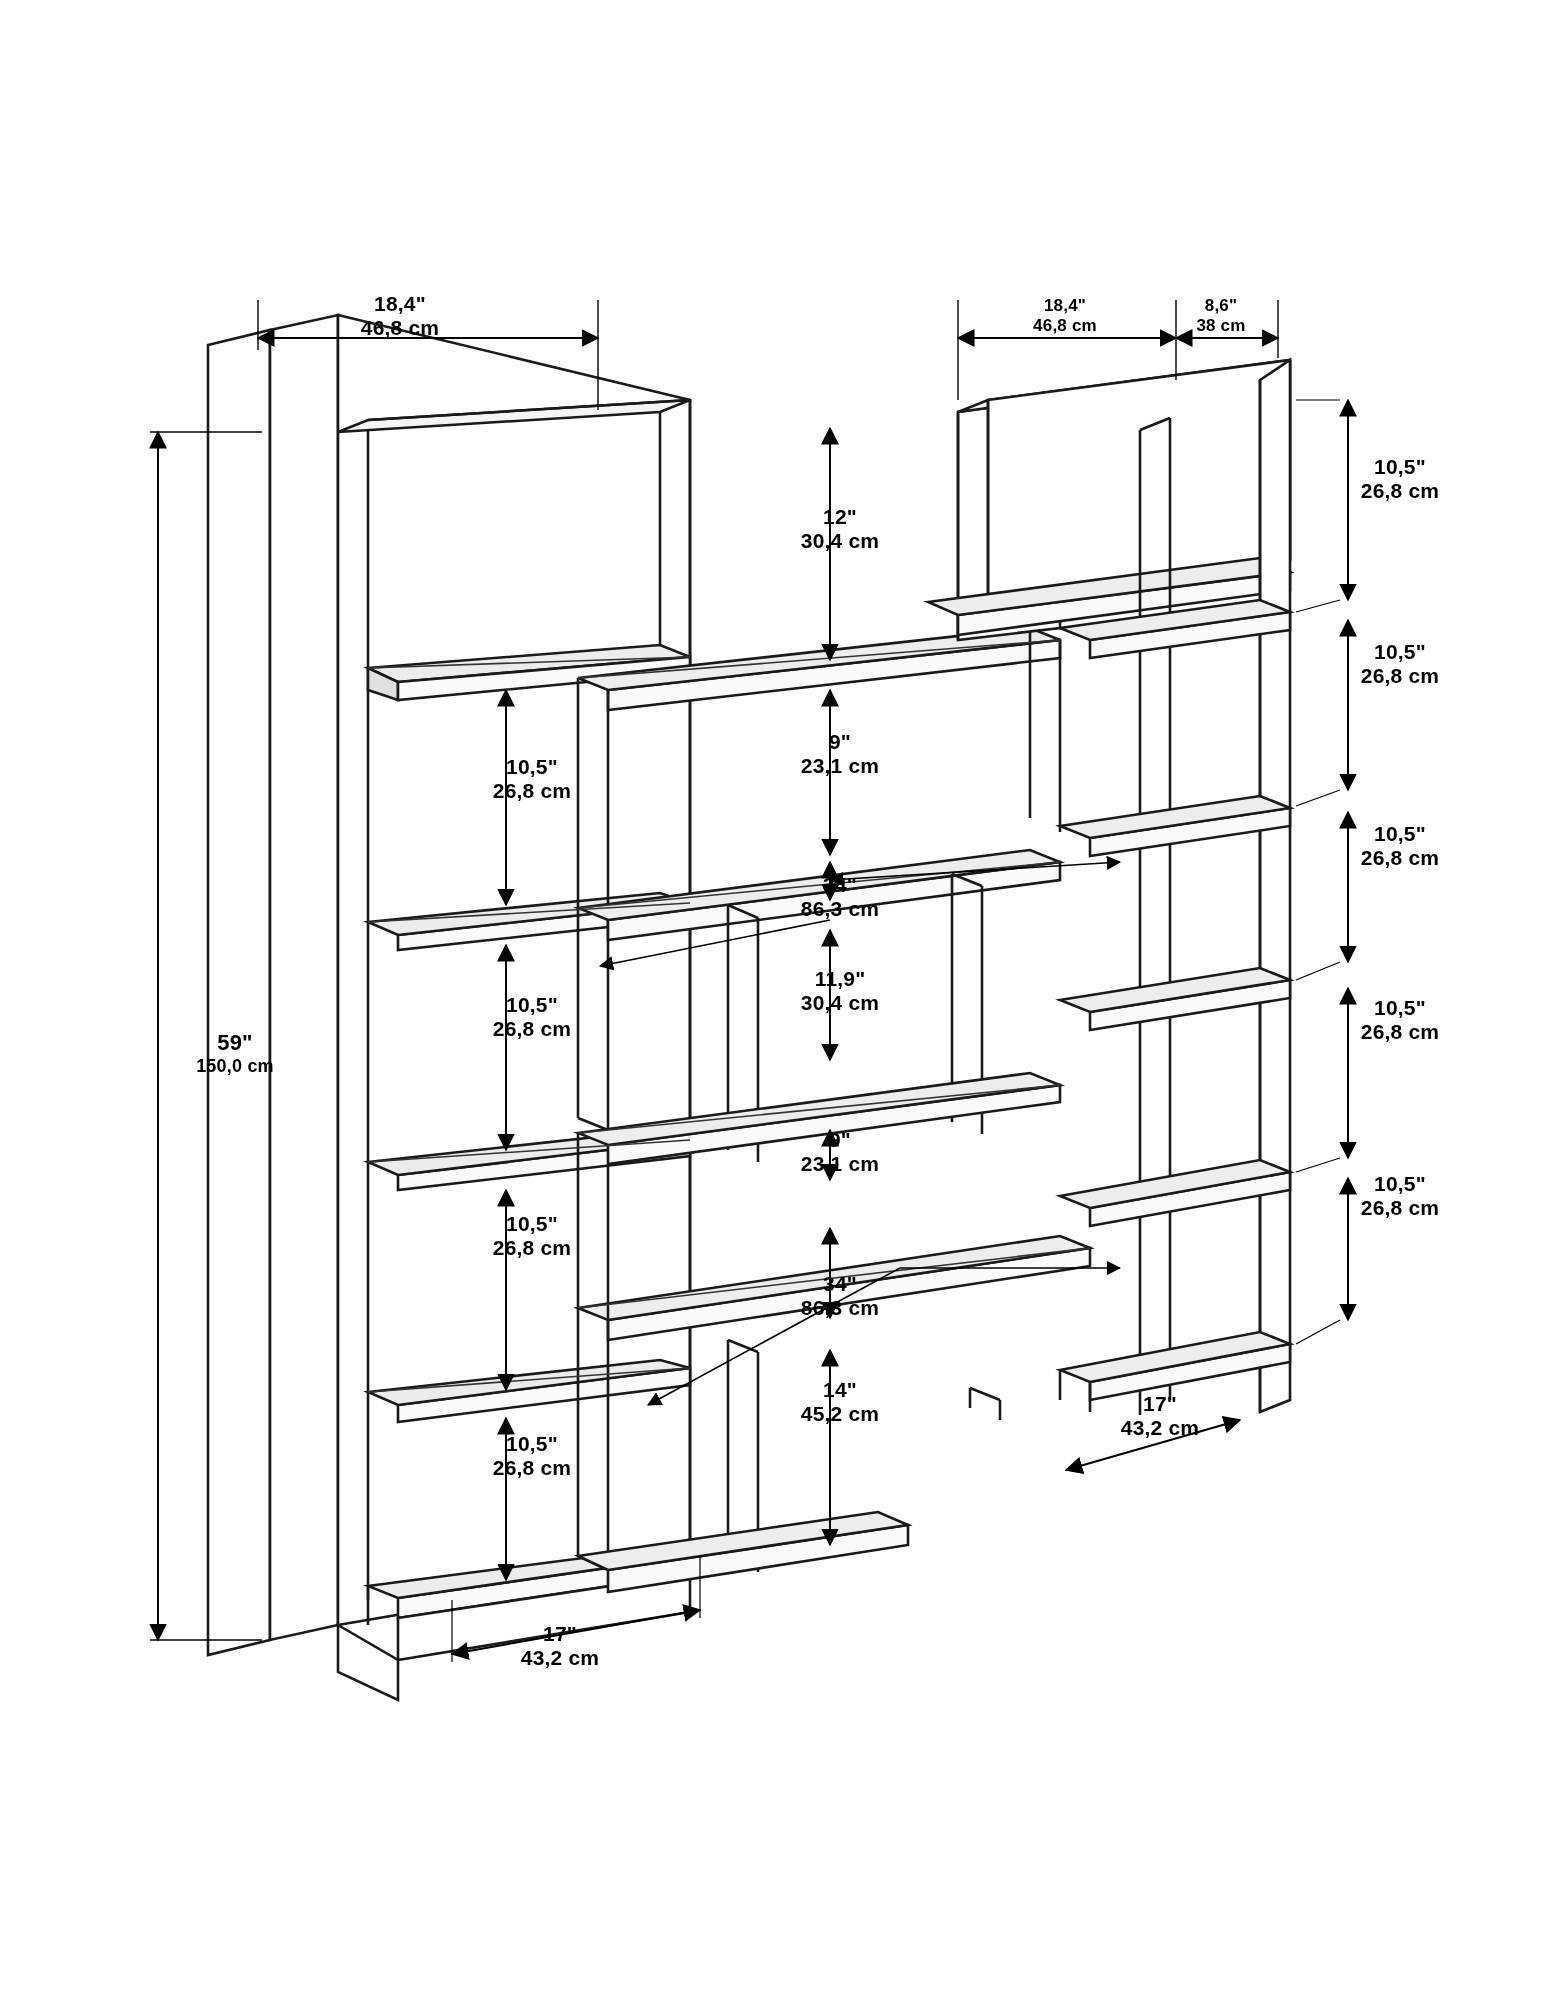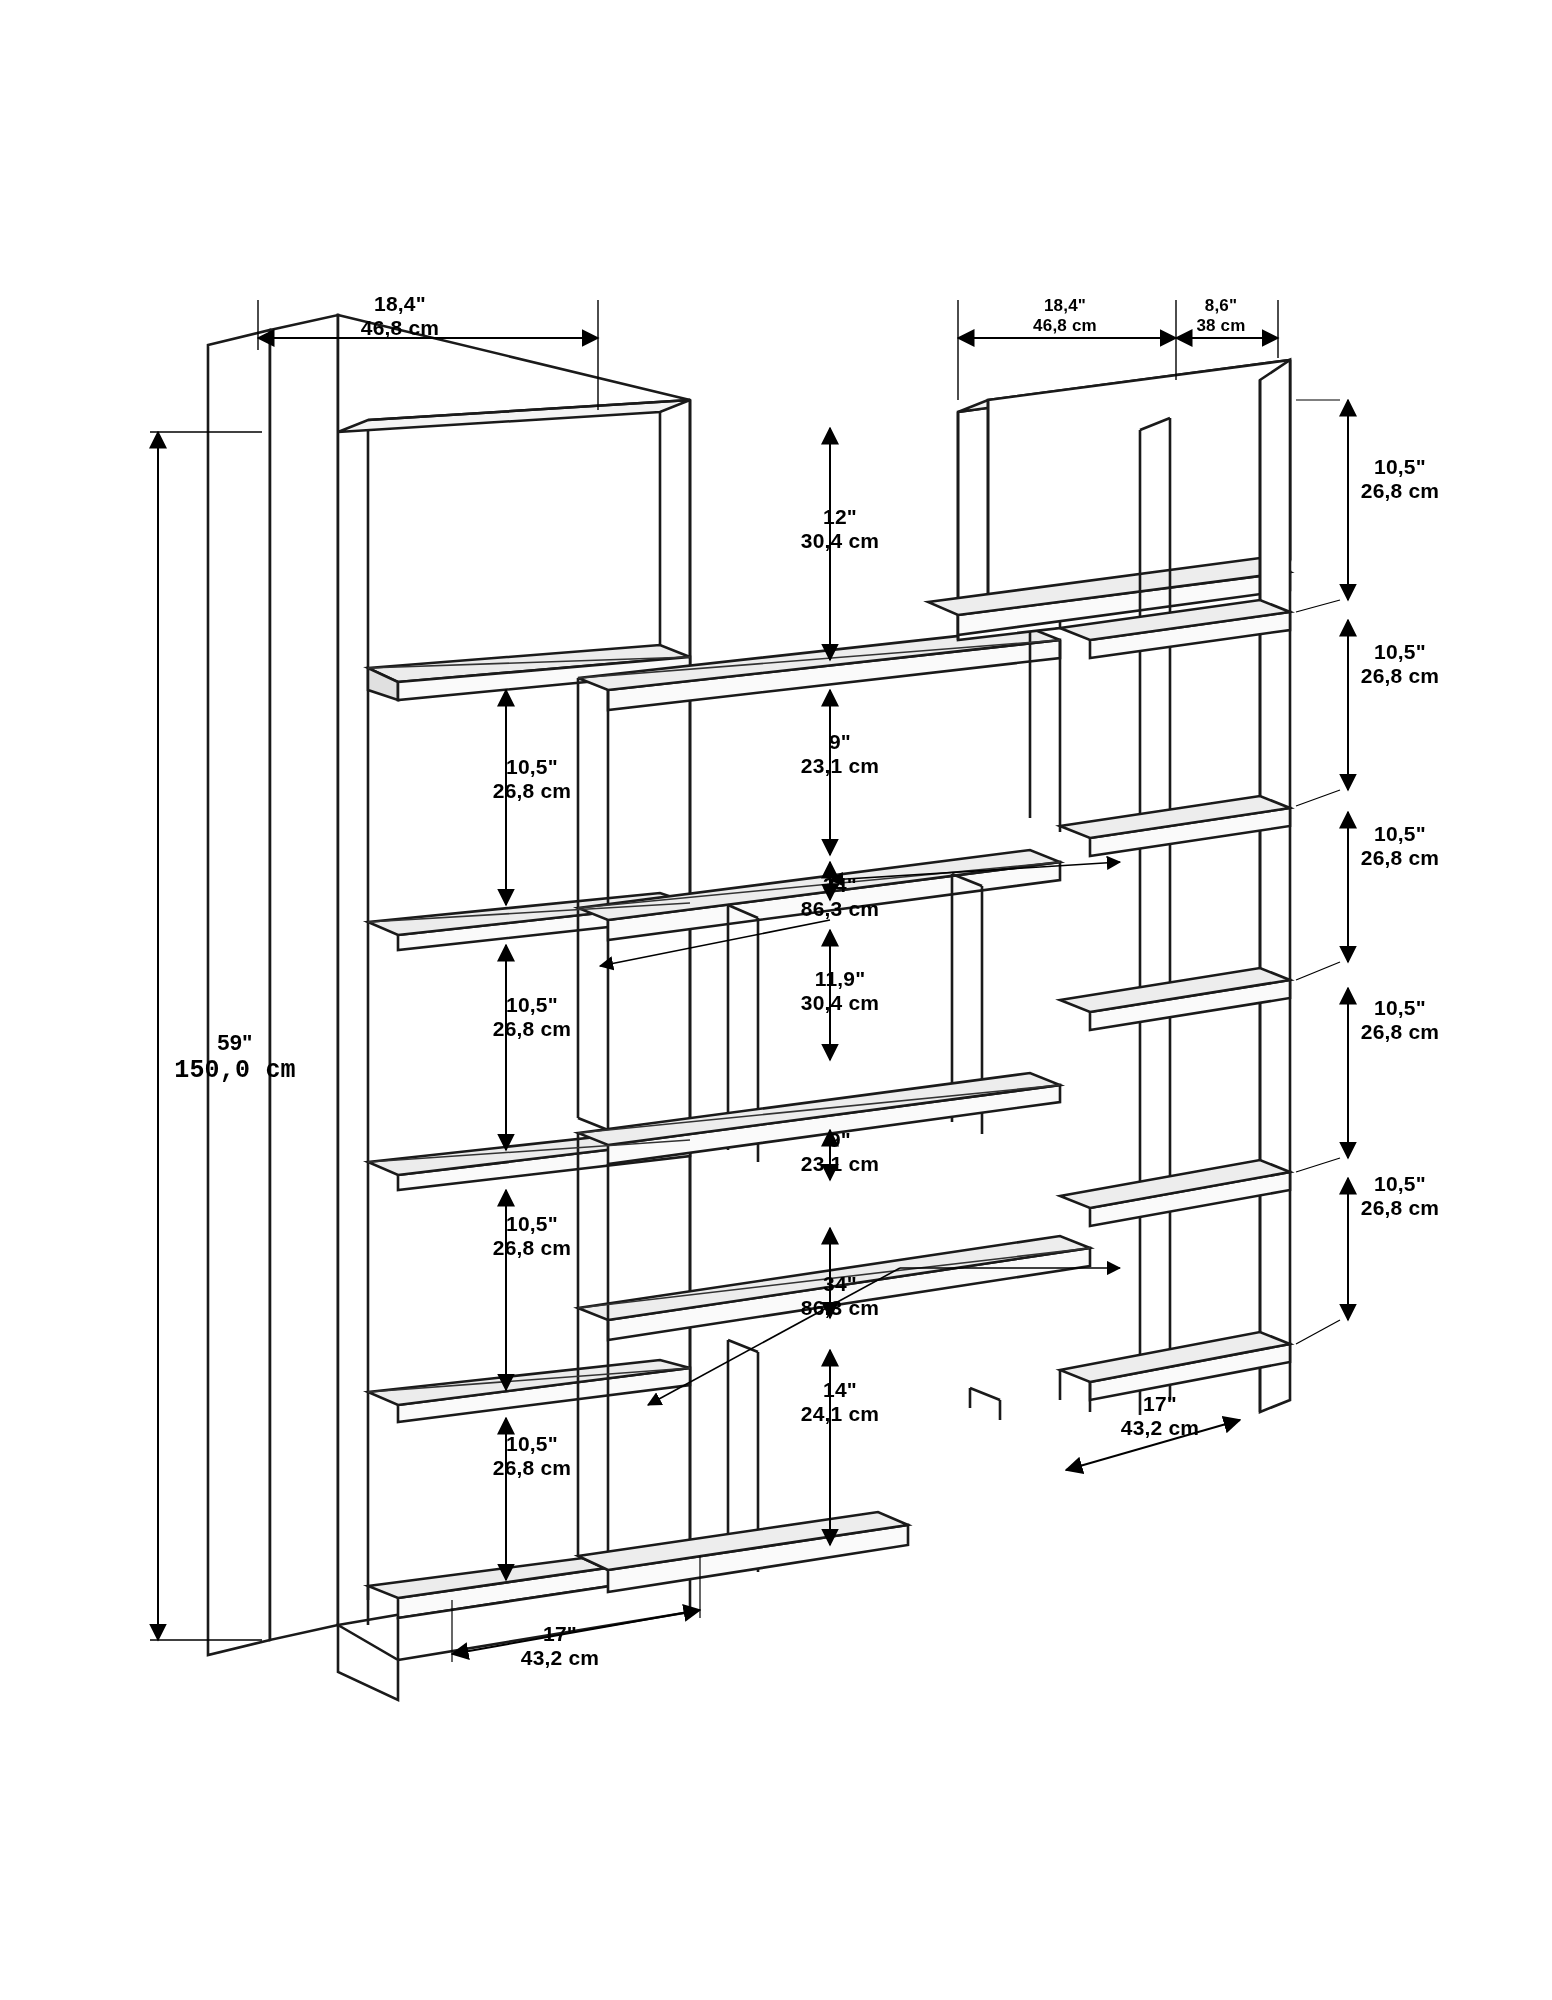--- a/index.html
+++ b/index.html
@@ -38,21 +38,21 @@
     letter-spacing: 0.2px;
   }
   .dim .met {
     display: block;
     font-size: 21px;
     letter-spacing: 0.2px;
   }
   .dim.small .imp { font-size: 17px; }
   .dim.small .met { font-size: 17px; }
   .dim.big .imp { font-size: 22px; }
-  .dim.big .met { font-size: 25px; font-family: Liberation Mono, monospace; }
+  .dim.big .met { font-size: 18px; }
 </style>
 </head>
 <body>
 
 <div id="page">
 
   <svg id="drawing" viewBox="0 0 1552 2000">
     <g fill="none" stroke="#1a1a1a" stroke-width="2.6" stroke-linejoin="miter" stroke-linecap="butt">
 
       <g>
@@ -340,21 +340,21 @@
     <span class="met">23,1 cm</span>
   </div>
 
   <div class="dim" style="left:760px; top:1272px; width:160px;">
     <span class="imp">34"</span>
     <span class="met">86,3 cm</span>
   </div>
 
   <div class="dim" style="left:760px; top:1378px; width:160px;">
     <span class="imp">14"</span>
-    <span class="met">24,1 cm</span>
+    <span class="met">45,2 cm</span>
   </div>
 
   <div class="dim" style="left:1080px; top:1392px; width:160px;">
     <span class="imp">17"</span>
     <span class="met">43,2 cm</span>
   </div>
 
   <div class="dim" style="left:480px; top:1622px; width:160px;">
     <span class="imp">17"</span>
     <span class="met">43,2 cm</span>

